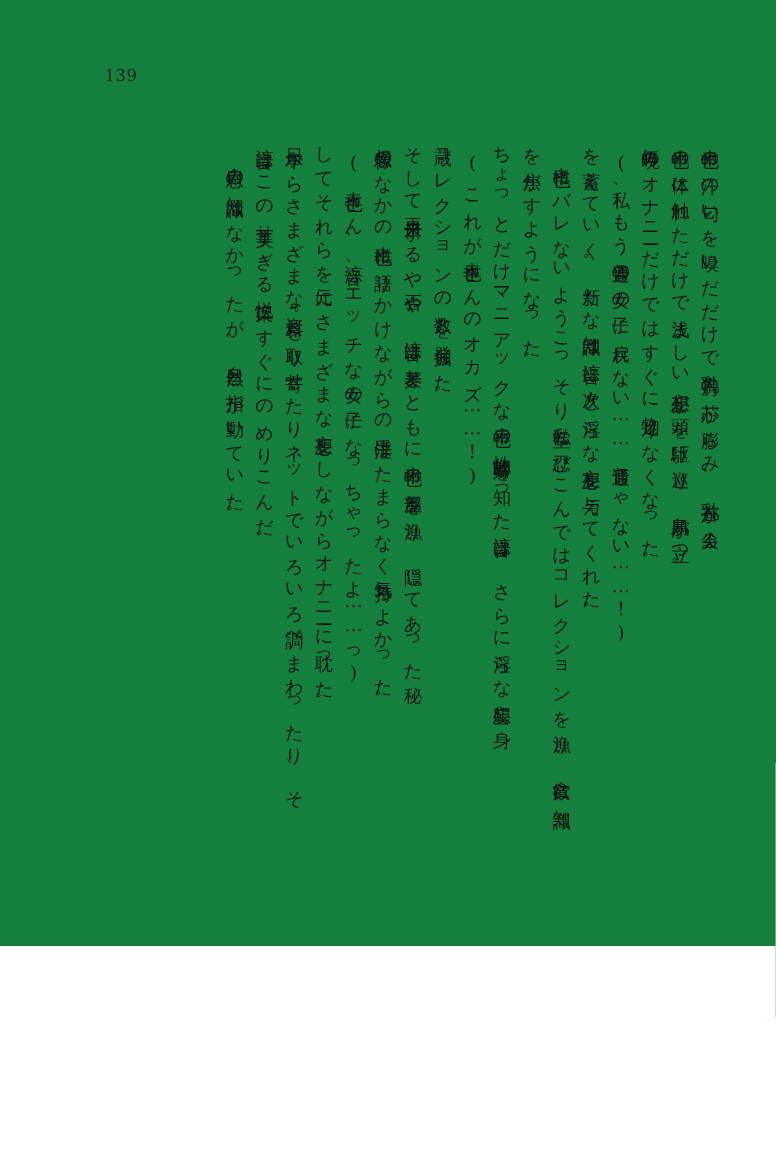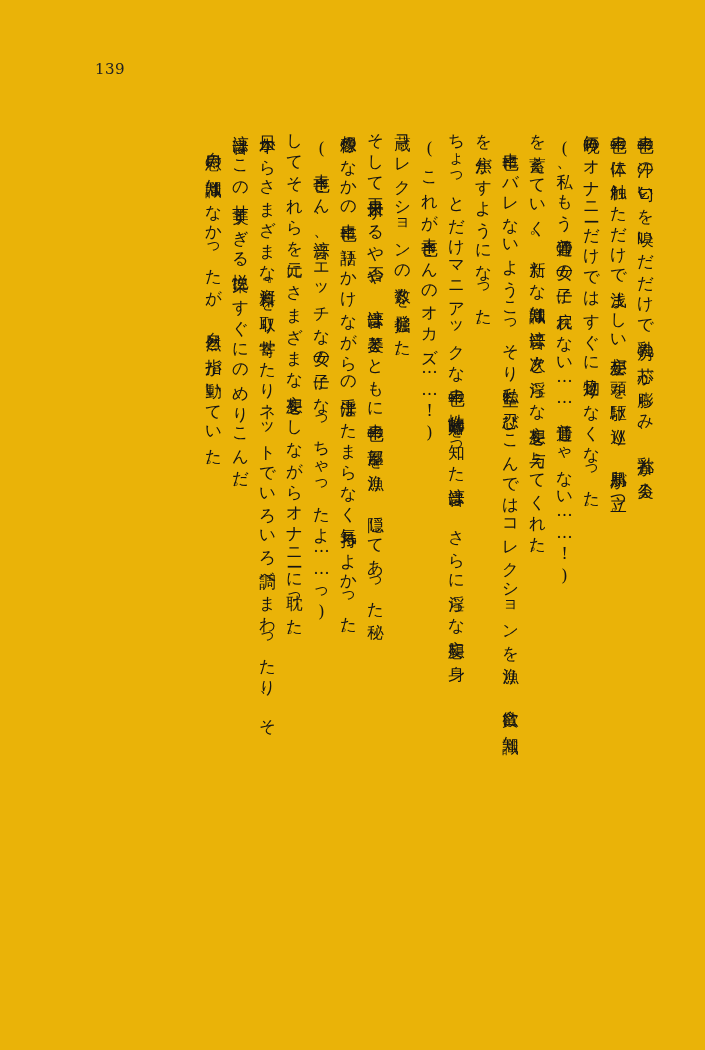--- a/index.html
+++ b/index.html
@@ -11,23 +11,23 @@
     width: 705px;
     height: 1050px;
     font-family: "DejaVu Serif", "Liberation Serif", serif;
     color: #1a1a1a;
     overflow: hidden;
   }
 
   .page {
     position: relative;
     width: 705px;
-    height: 1050px;
+    height: 860px;
     box-sizing: border-box;
-    background: #eab308;
+    background: #15803d;
   }
 
   
   .page-number {
     position: absolute;
     top: 60px;
     left: 95px;
     font-size: 15px;
     letter-spacing: 0.5px;
     color: #222;

